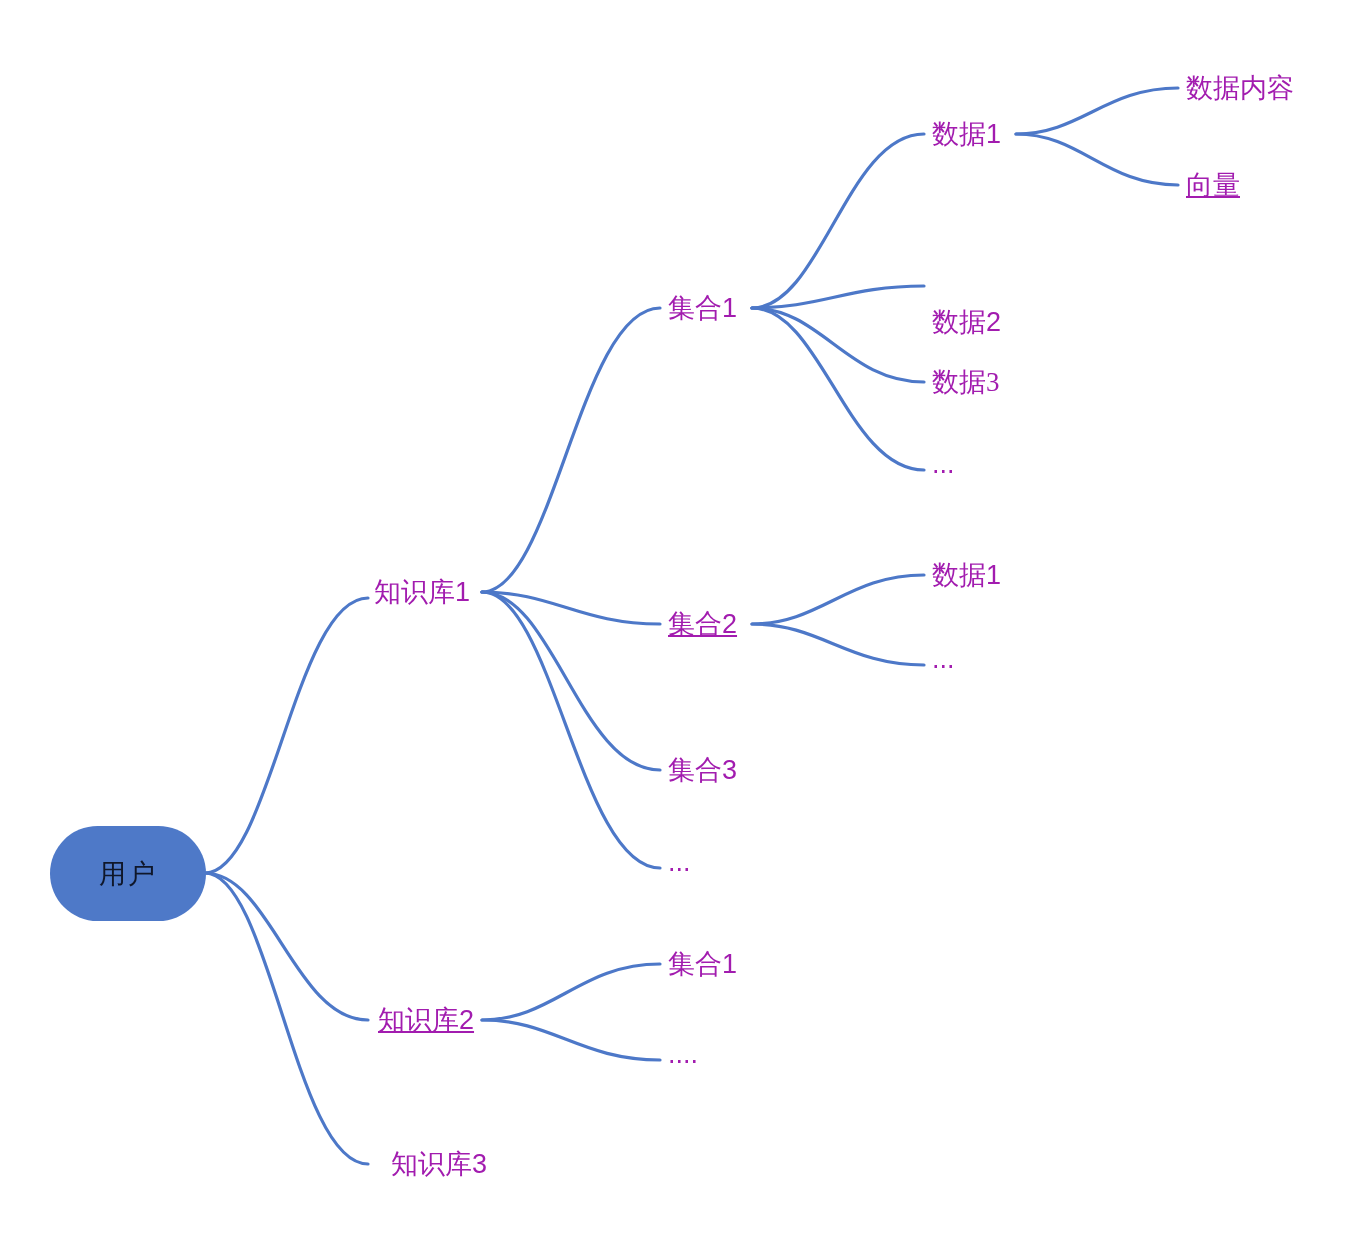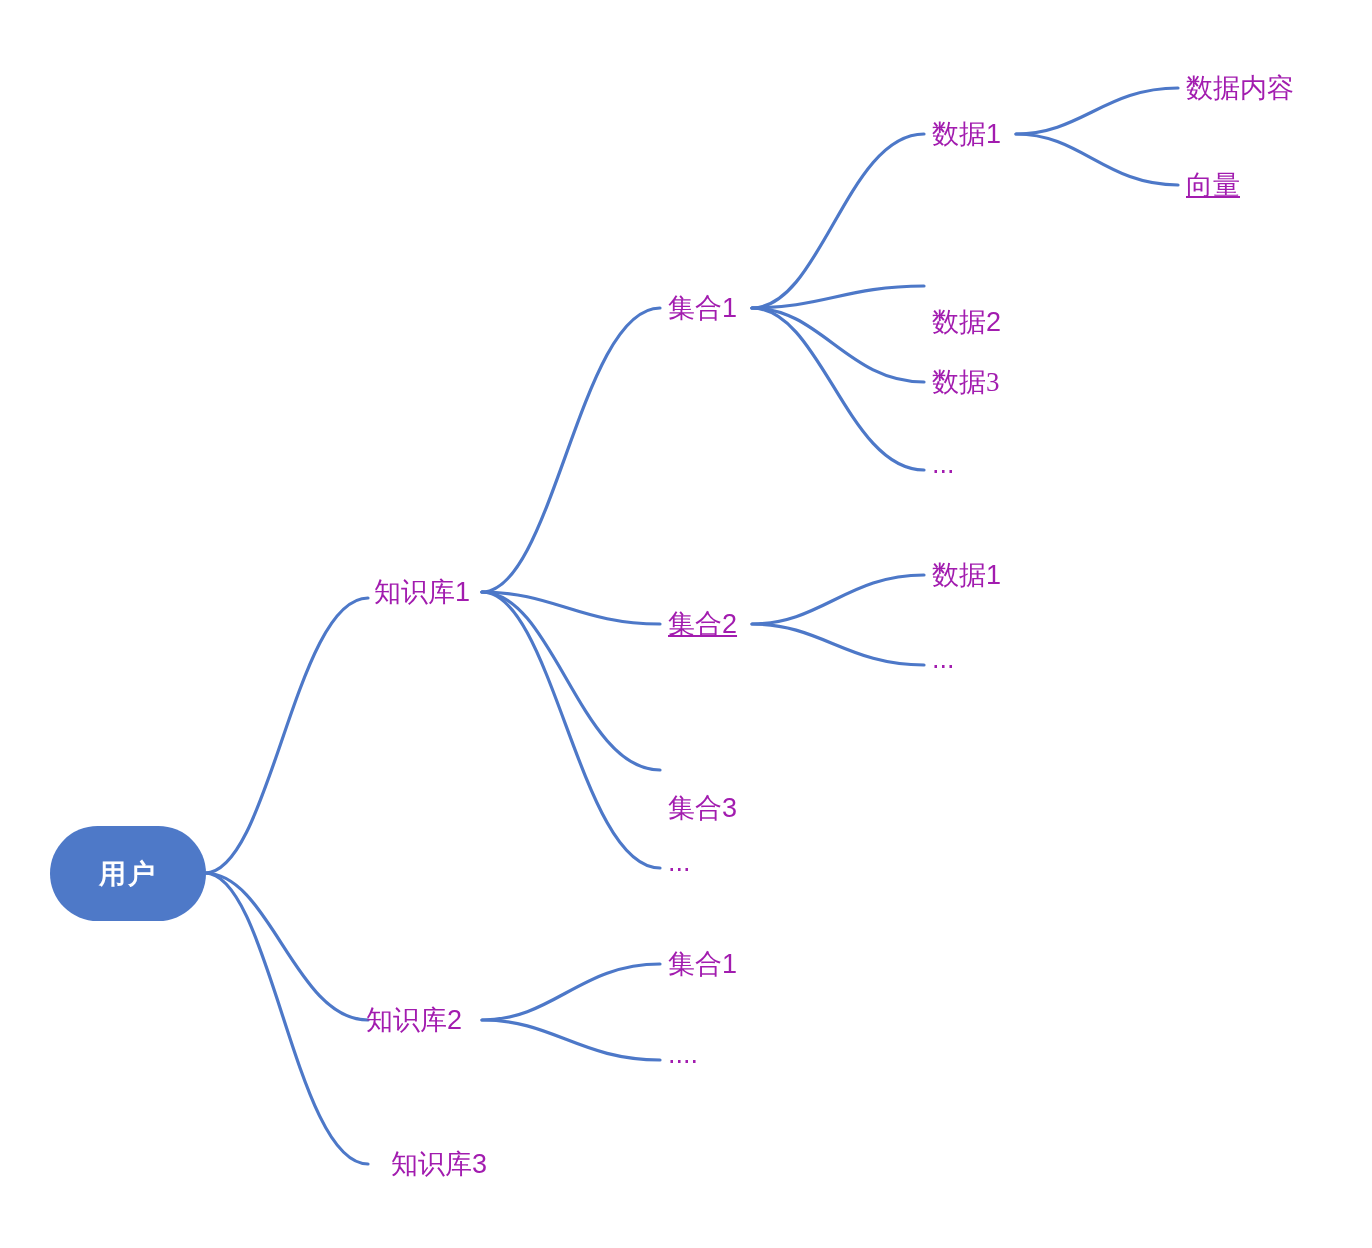--- a/index.html
+++ b/index.html
@@ -40,23 +40,23 @@
     top: 826px;
     width: 156px;
     height: 95px;
     background: #4e79c8;
     border-radius: 48px;
     display: flex;
     align-items: center;
     justify-content: center;
   }
   .root-node span {
-    color: #ffffff;
+    color: #0f172a;
     font-size: 27px;
-    font-weight: bold;
+    font-weight: normal;
     letter-spacing: 2px;
   }
 </style>
 </head>
 <body>
 
 <div class="canvas">
 
   <svg class="edges" viewBox="0 0 1372 1248" aria-hidden="true">
     <g fill="none" stroke="#4d78c8">
@@ -78,26 +78,26 @@
       <path d="M482 1020 C553 1020, 580 964, 660 964"></path>
       <path d="M482 1020 C553 1020, 580 1060, 660 1060"></path>
     </g>
   </svg>
 
   <div class="root-node">
     <span>用户</span>
   </div>
 
   <div class="node-label" style="left:374px; top:574px;text-align:center;">知识库1</div>
-  <div class="node-label" style="left:366px; top:1002px;">知识库2</div>
+  <div class="node-label" style="left:378px; top:1002px;text-decoration:underline;">知识库2</div>
   <div class="node-label" style="left:391px; top:1146px;">知识库3</div>
 
   <div class="node-label" style="left:668px; top:290px;">集合1</div>
   <div class="node-label" style="left:668px; top:606px;text-decoration:underline;">集合2</div>
-  <div class="node-label" style="left:668px; top:752px;margin-top:38px;">集合3</div>
+  <div class="node-label" style="left:668px; top:752px;">集合3</div>
   <div class="node-label" style="left:668px; top:844px;">...</div>
 
   <div class="node-label" style="left:932px; top:116px;">数据1</div>
   <div class="node-label" style="left:932px; top:268px;margin-top:36px;">数据2</div>
   <div class="node-label" style="left:932px; top:364px;font-family:Liberation Serif, serif;">数据3</div>
   <div class="node-label" style="left:932px; top:446px;">...</div>
 
   <div class="node-label" style="left:1186px; top:70px;">数据内容</div>
   <div class="node-label" style="left:1186px; top:167px;text-decoration:underline;">向量</div>
 

